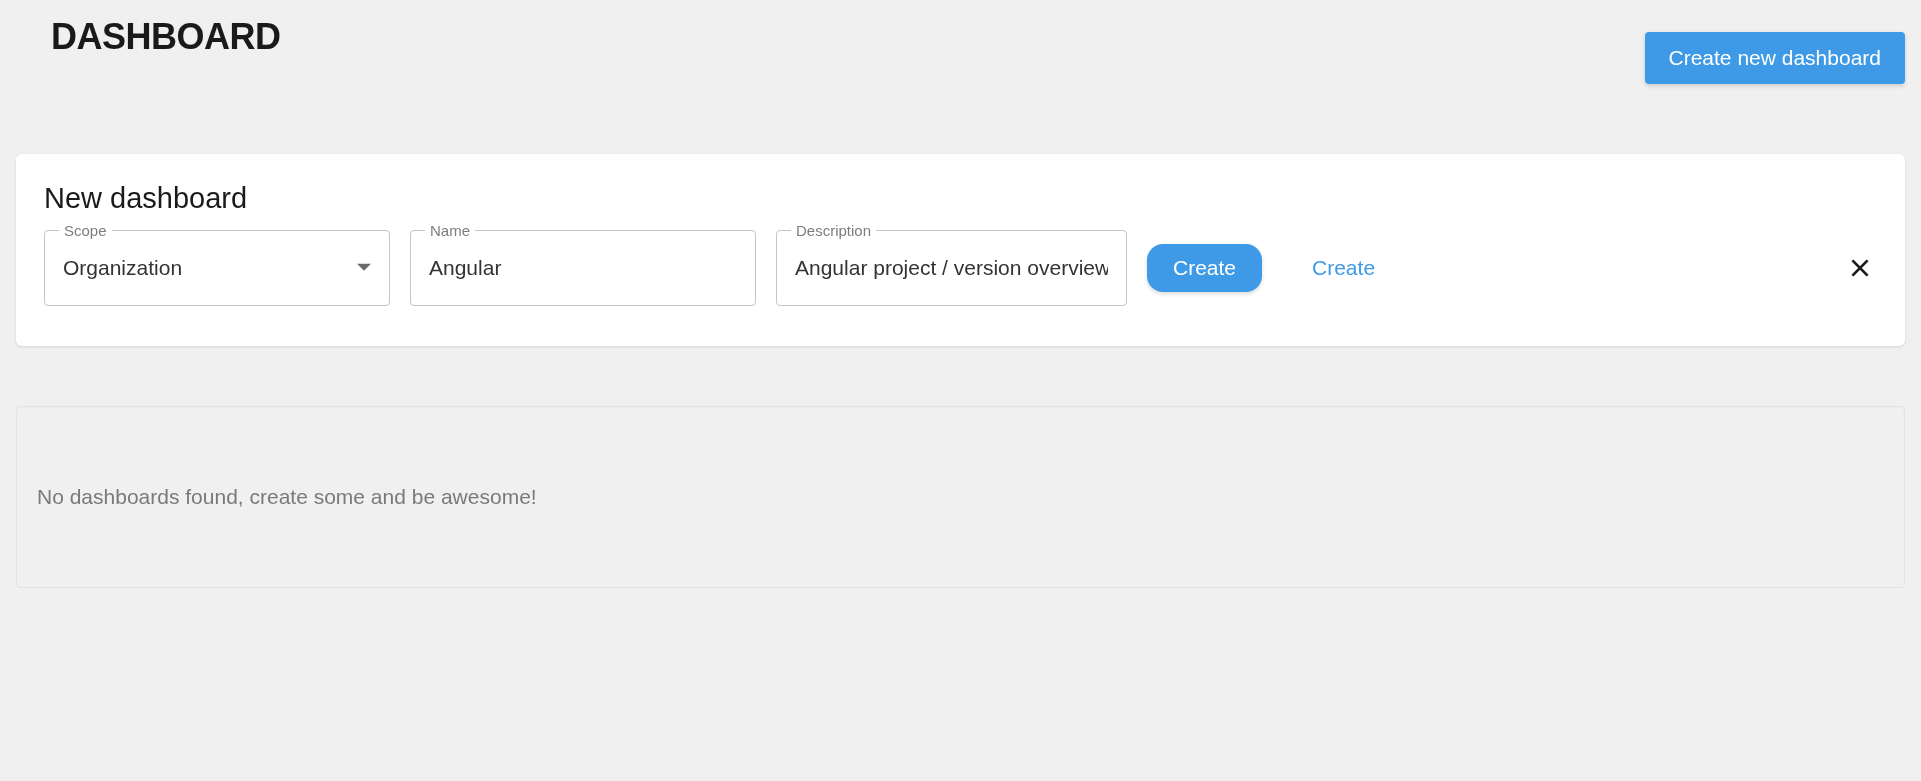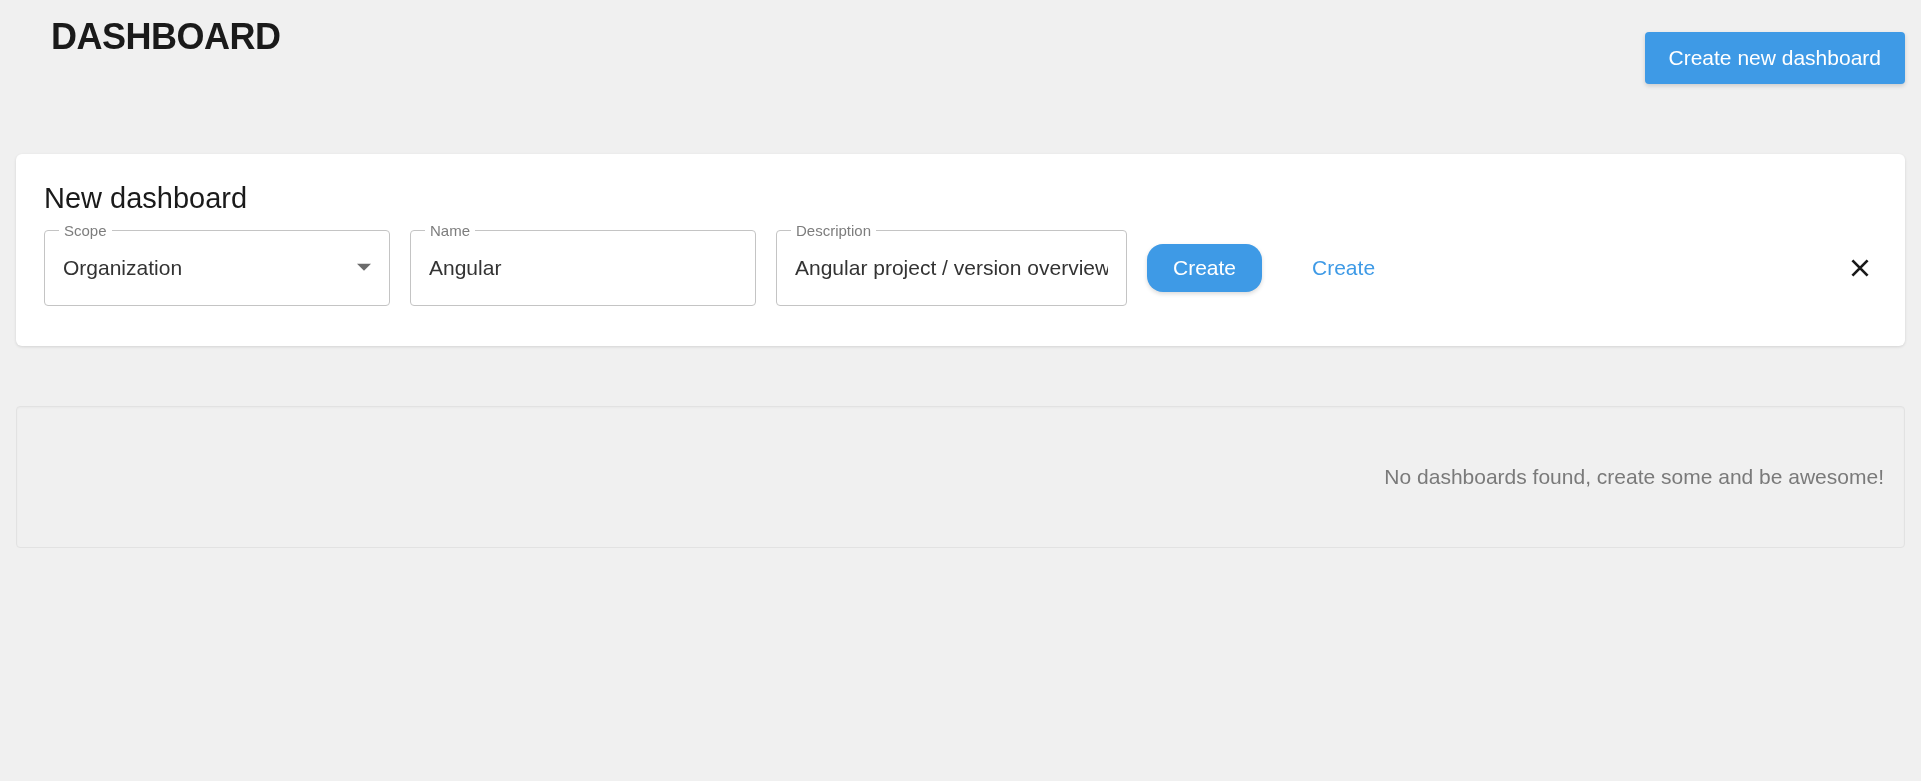--- a/index.html
+++ b/index.html
@@ -140,22 +140,22 @@
       justify-content: center;
     }
     .close-btn svg {
       width: 26px;
       height: 26px;
     }
     .empty-panel {
       background: #f0f0f0;
       border: 1px solid #e2e2e2;
       border-radius: 4px;
-      padding: 58px 20px;
-      text-align: right;
+      padding: 78px 20px;
+      text-align: left;
       box-shadow: inset 0 1px 2px rgba(0,0,0,0.03);
     }
     .empty-text {
       font-size: 21px;
       color: #7a7a7a;
     }
   </style>
 </head>
 <body>
 

